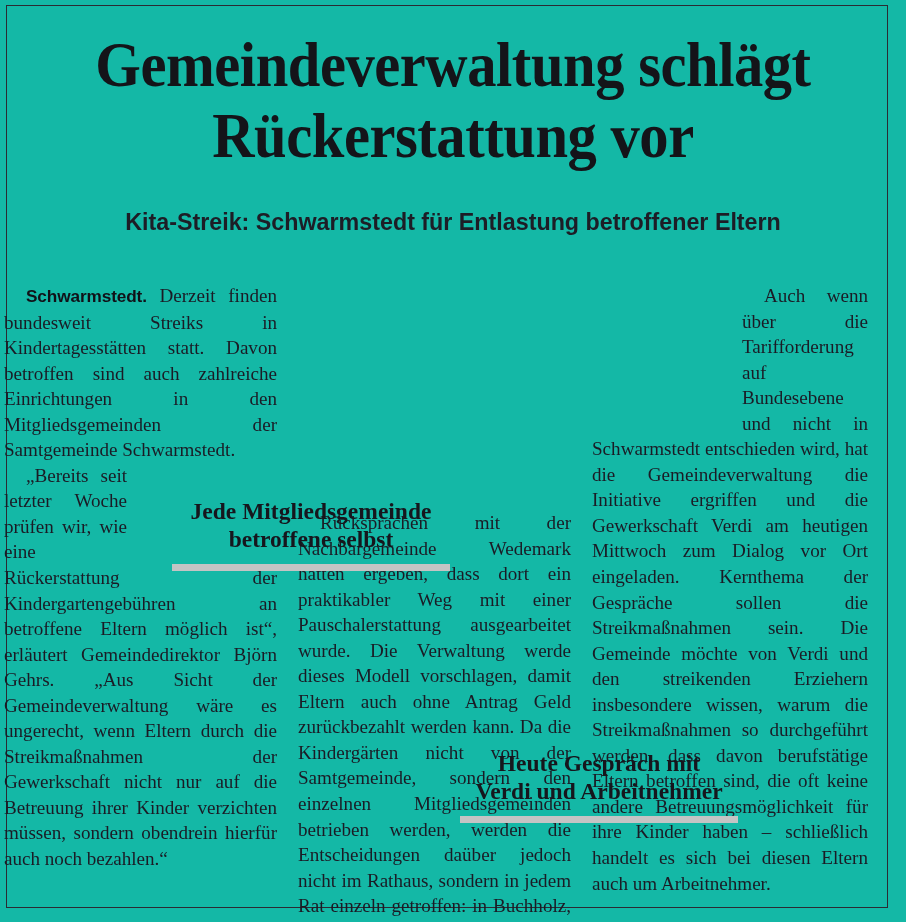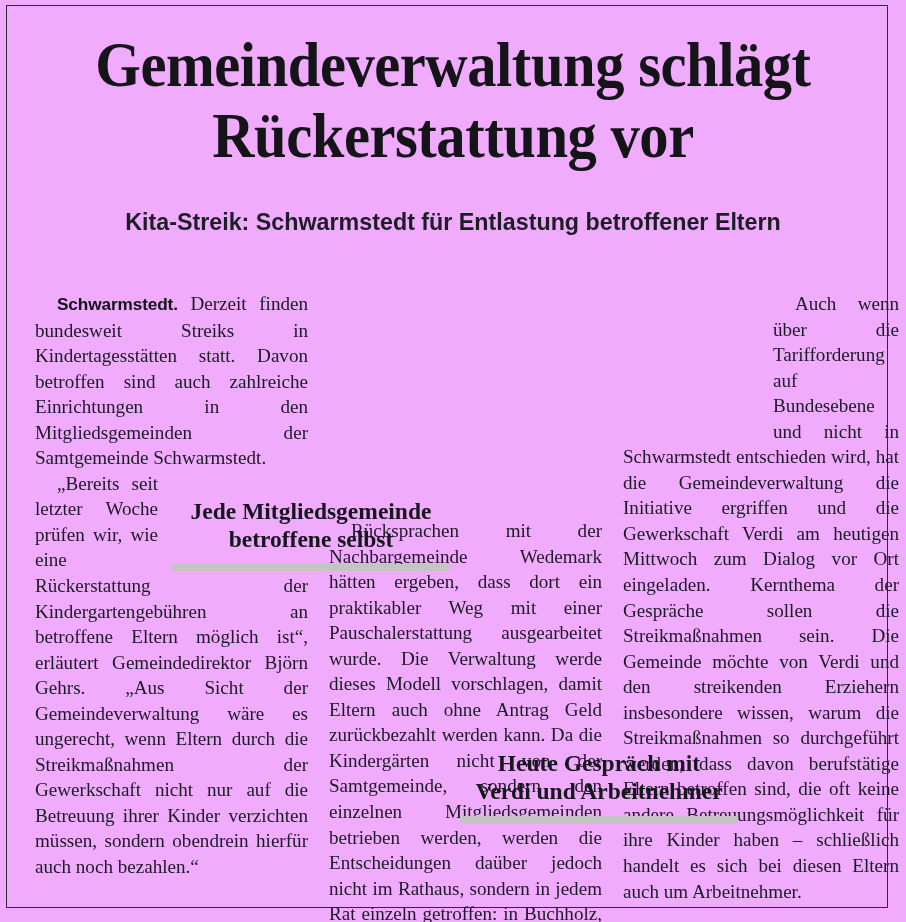--- a/index.html
+++ b/index.html
@@ -11,21 +11,21 @@
 
   body {
     font-family: "Liberation Serif", "DejaVu Serif", serif;
     color: #1a1a22;
   }
 
   #page {
     position: relative;
     width: 906px;
     height: 922px;
-    background: #f0abfc;
+    background: #14b8a6;
     box-sizing: border-box;
     overflow: hidden;
   }
 
   #page-frame {
     position: absolute;
     left: 6px;
     top: 5px;
     width: 882px;
     height: 903px;
@@ -73,25 +73,24 @@
     color: #1d1d26;
     margin: 0;
     padding-top: 36px;
     transform: scaleX(0.95);
     transform-origin: center top;
   }
 
   
   .columns {
     position: absolute;
-    left: 35px;
+    left: 4px;
     top: 283px;
     width: 860px;
     height: 620px;
-    margin-top: 8px;
   }
 
   .col {
     position: absolute;
     top: 0;
     width: 273px;
     font-size: 19.1px;
     line-height: 25.55px;
     text-align: justify;
     text-justify: inter-word;

